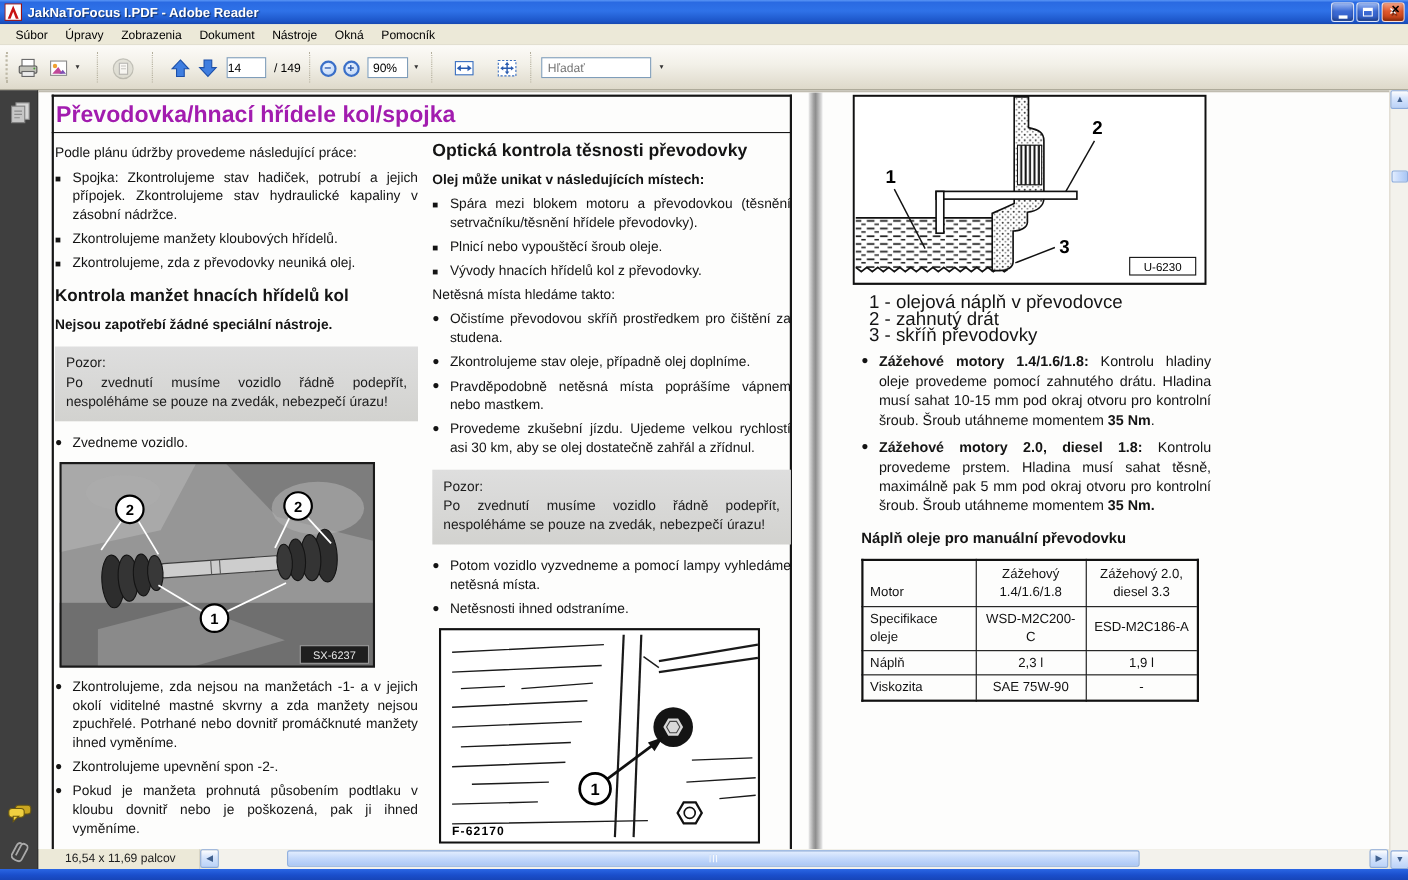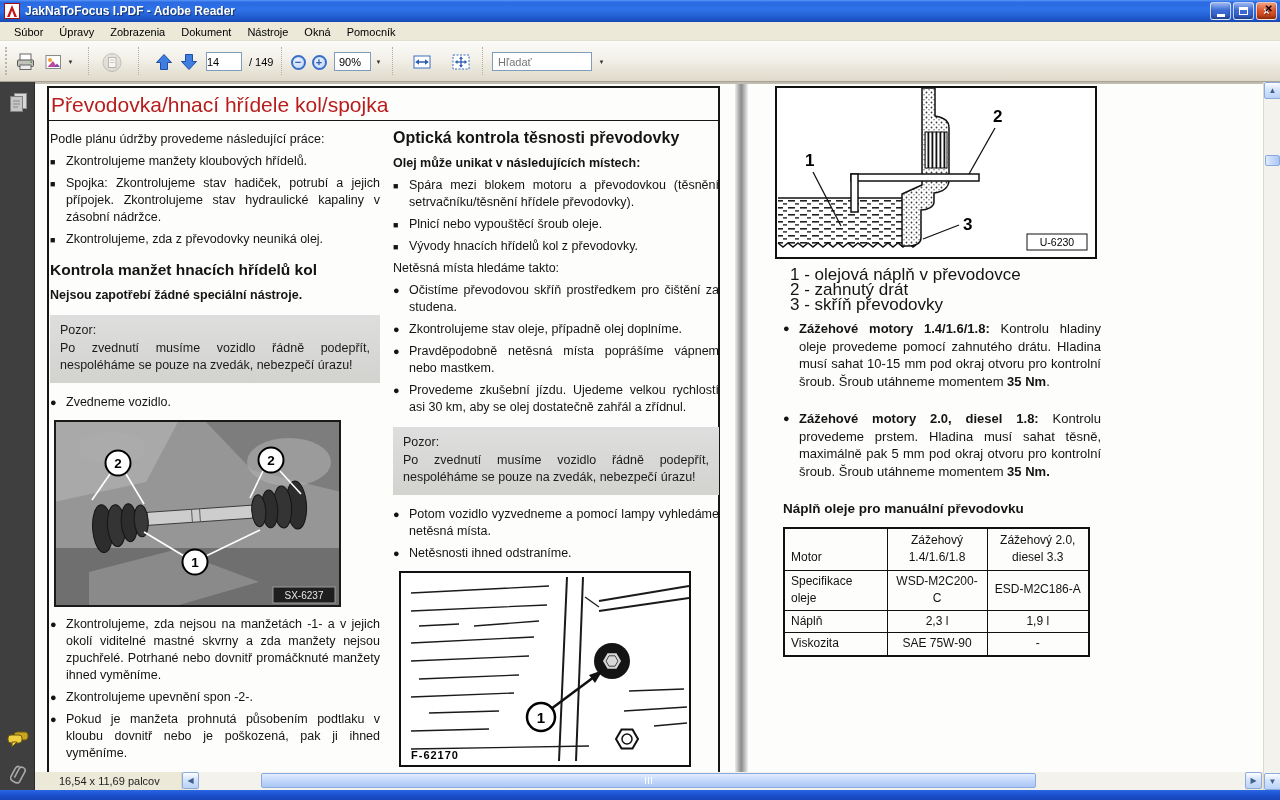--- a/index.html
+++ b/index.html
@@ -43,21 +43,21 @@
   
   #docarea{position:absolute;left:35px;top:82px;width:1228px;height:690px;background:#fdfdfc;overflow:hidden;border-top:2px solid #c0bcb0}
   .page{position:absolute;top:0;height:690px;background:#fdfdfc}
   #page-left{left:0;width:700px}
   #spine{position:absolute;left:700px;top:0;width:13px;height:690px;
     background:linear-gradient(90deg,#ececec 0%,#a2a2a2 35%,#8e8e8e 50%,#c4c4c4 78%,#f0f0f0 100%)}
   #page-right{left:713px;width:515px}
   .rule{position:absolute;background:#161616}
 
   .doc{font-size:12.5px;line-height:17px;color:#141414;text-align:justify}
-  .doc h1{font-size:21px;line-height:24px;font-weight:normal;text-align:left;color:#b91c1c}
+  .doc h1{font-size:21px;line-height:24px;font-weight:bold;text-align:left;color:#a21caf}
   .doc h2{font-size:15.5px;line-height:19px;font-weight:bold;text-align:left;margin:12px 0 8px}
   .doc p{margin:5px 0}
   .doc .bold{font-weight:bold}
   .doc ul{list-style:none}
   .doc li{position:relative;padding-left:16px;margin:5px 0}
   .doc li.sq::before{content:"■";position:absolute;left:0;top:1px;font-size:9px}
   .doc li.rd::before{content:"●";position:absolute;left:0;top:0;font-size:11px}
   .warn{background:linear-gradient(180deg,#dedede,#d2d2cf);padding:7px 10px 9px;margin:11px 0;color:#1b1b1b}
   .warn .wt{font-weight:normal;margin-bottom:1px}
   .col{position:absolute;top:42px}
@@ -250,22 +250,22 @@
   <div class="page doc" id="page-left">
     <div class="rule" style="left:12px;top:2px;width:673px;height:2px"></div>
     <div class="rule" style="left:12px;top:2px;width:2px;height:688px"></div>
     <div class="rule" style="left:683px;top:2px;width:2px;height:688px"></div>
     <h1 style="position:absolute;left:16px;top:9px">Převodovka/hnací hřídele kol/spojka</h1>
     <div class="rule" style="left:12px;top:36px;width:673px;height:1px"></div>
 
     <div class="col" id="colA">
       <p>Podle plánu údržby provedeme následující práce:</p>
       <ul>
+        <li class="sq">Spojka: Zkontrolujeme stav hadiček, potrubí a jejich přípojek. Zkontrolujeme stav hydraulické kapaliny v zásobní nádržce.</li>
         <li class="sq">Zkontrolujeme manžety kloubových hřídelů.</li>
-        <li class="sq">Spojka: Zkontrolujeme stav hadiček, potrubí a jejich přípojek. Zkontrolujeme stav hydraulické kapaliny v zásobní nádržce.</li>
         <li class="sq">Zkontrolujeme, zda z převodovky neuniká olej.</li>
       </ul>
       <h2>Kontrola manžet hnacích hřídelů kol</h2>
       <p class="bold">Nejsou zapotřebí žádné speciální nástroje.</p>
       <div class="warn">
         <div class="wt">Pozor:</div>
         <div>Po zvednutí musíme vozidlo řádně podepřít, nespoléháme se pouze na zvedák, nebezpečí úrazu!</div>
       </div>
       <ul>
           <li class="rd">Zvedneme vozidlo.</li>
@@ -404,21 +404,21 @@
       <rect x="252" y="148" width="60" height="16" fill="#fff" stroke="#111"></rect>
       <text x="282" y="160" text-anchor="middle" font-size="10.5">U-6230</text>
     </svg>
 
     <div id="rp-content">
       <div class="legend">1 - olejová náplň v převodovce</div>
       <div class="legend">2 - zahnutý drát</div>
       <div class="legend">3 - skříň převodovky</div>
       <ul style="margin-top:8px">
         <li class="rd" style="margin:8px 0"><b>Zážehové motory 1.4/1.6/1.8:</b><span> Kontrolu hladiny oleje provedeme pomocí zahnutého drátu. Hladina musí sahat 10-15 mm pod okraj otvoru pro kontrolní šroub. Šroub utáhneme momentem </span><b>35 Nm</b><span>.</span></li>
-        <li class="rd" style="margin:20px 0"><b>Zážehové motory 2.0, diesel 1.8:</b><span> Kontrolu provedeme prstem. Hladina musí sahat těsně, maximálně pak 5 mm pod okraj otvoru pro kontrolní šroub. Šroub utáhneme momentem </span><b>35 Nm.</b></li>
+        <li class="rd" style="margin:8px 0"><b>Zážehové motory 2.0, diesel 1.8:</b><span> Kontrolu provedeme prstem. Hladina musí sahat těsně, maximálně pak 5 mm pod okraj otvoru pro kontrolní šroub. Šroub utáhneme momentem </span><b>35 Nm.</b></li>
       </ul>
       <div class="rp-h">Náplň oleje pro manuální převodovku</div>
       <table class="oil">
         <tbody>
             <tr>
           <th style="width:103px">Motor</th>
           <th style="width:100px">Zážehový
 1.4/1.6/1.8</th>
           <th style="width:102px">Zážehový 2.0,
 diesel 3.3</th>

